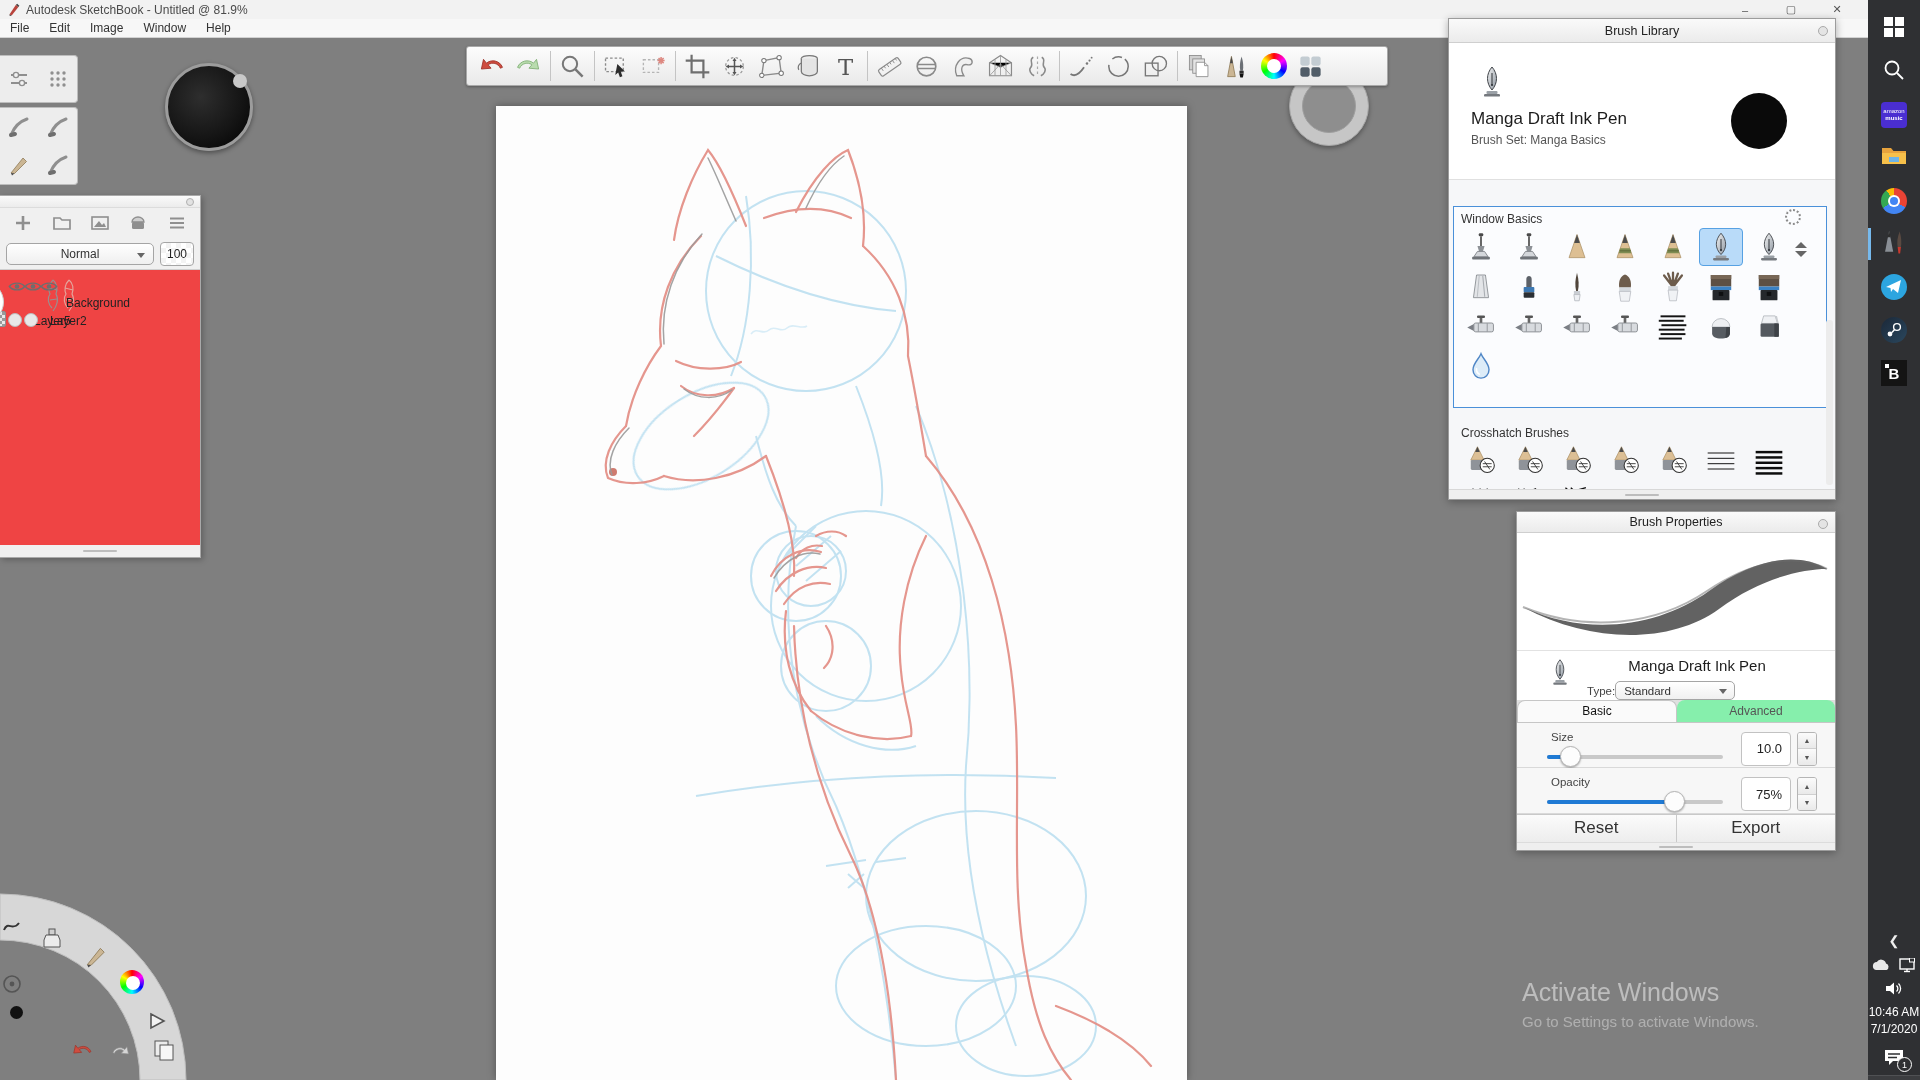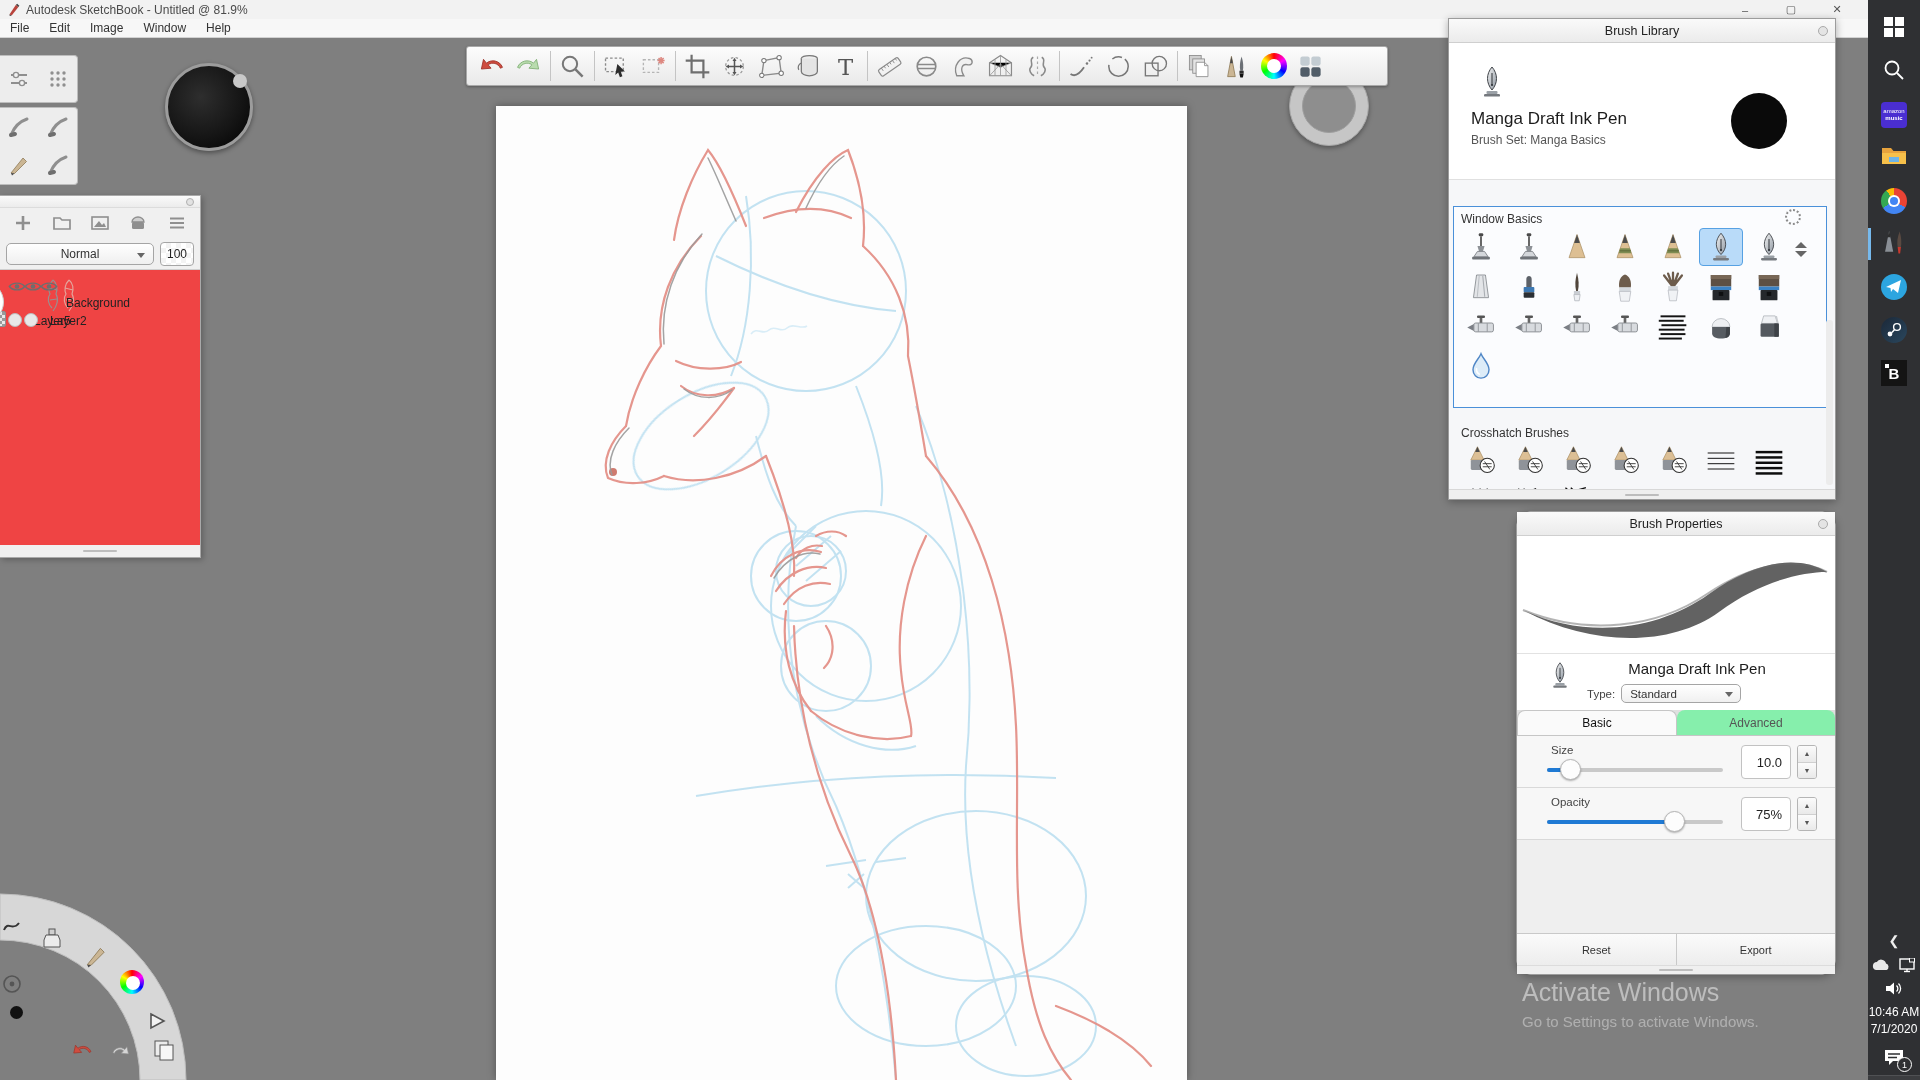--- a/index.html
+++ b/index.html
@@ -90,44 +90,44 @@
   .bl-box { position:absolute; left:4px; top:26px; width:374px; height:202px; border:1px solid #4a90d9; background:#fbfcfe;}
   .dashed-circ { width:16px; height:16px; border:2px dotted #8a8a8a; border-radius:50%;}
   .dbl-arrow { display:flex; flex-direction:column; align-items:center; gap:3px;}
   .dbl-arrow i { width:0; height:0; border-left:6px solid transparent; border-right:6px solid transparent;}
   .dbl-arrow .up { border-bottom:6px solid #666;}
   .dbl-arrow .dn { border-top:6px solid #666;}
   .bl-scroll { position:absolute; right:2px; top:140px; bottom:4px; width:7px; background:#ececec; border-radius:3px;}
   .bl-foot { height:10px; background:#efefef; border-top:1px solid #d8d8d8; display:flex; align-items:center; justify-content:center;}
 
   
-  .brush-props { left:1516px; top:511px; width:320px; height:464px; background:#f2f2f2;border-radius:16px;}
+  .brush-props { left:1516px; top:511px; width:320px; height:340px; background:#f2f2f2;}
   .bp-stroke { height:118px; background:#fff; border-bottom:1px solid #e2e2e2;}
   .bp-info { height:56px; background:#fff; position:relative;}
   .bp-nib { position:absolute; left:32px; top:6px; width:22px; height:36px;}
   .bp-name { position:absolute; left:70px; top:6px; width:220px; text-align:center; font-size:15px; color:#1c1c1c;}
-  .bp-typrow { position:absolute; left:70px; top:30px; display:flex; align-items:center; gap:6px;}
+  .bp-typrow { position:absolute; left:70px; top:30px; display:flex; align-items:center; }
   .bp-typlbl { font-size:11.5px; color:#444;}
   .bp-dd { width:120px; height:19px; background:linear-gradient(#fff,#f0f0f0); border:1px solid #a5a5a5; border-radius:5px; font-size:11.5px; color:#333; display:flex; align-items:center; padding-left:8px; position:relative;}
   .bp-dd .car { position:absolute; right:7px; top:7px; width:0; height:0; border-left:4px solid transparent; border-right:4px solid transparent; border-top:5px solid #666;}
   .bp-tabs { height:26px; display:flex; background:#e0e0e0; border-bottom:1px solid #c6c6c6;}
   .bp-tab { flex:1; display:flex; align-items:center; justify-content:center; font-size:12px; color:#555; background:#86efac; border-radius:8px 8px 0 0;}
   .bp-tab.active { background:#fafafa; color:#111; border:1px solid #c6c6c6; border-bottom:none;}
   .bp-row { height:52px; background:#f7f7f7; border-bottom:1px solid #d9d9d9; position:relative;}
   .bp-lbl { position:absolute; left:34px; top:8px; font-size:11.5px; color:#444;}
   .slider { position:absolute; left:30px; top:32px; width:176px; height:4px; background:#c9c9c9; border-radius:2px;}
   .slider .fill { position:absolute; left:0; top:0; height:4px; background:#1f7ad4; border-radius:2px;}
   .slider .knob { position:absolute; top:-9px; width:21px; height:21px; border-radius:50%; background:#fdfdfd; border:1px solid #b5b5b5; box-shadow:0 1px 2px rgba(0,0,0,.3); margin-left:-10px;}
   .bp-val { position:absolute; right:44px; top:9px; width:50px; height:34px; background:#fff; border:1px solid #c2c2c2; border-radius:4px; display:flex; align-items:center; justify-content:flex-end; padding-right:8px; font-size:13px; color:#222;}
   .spin { position:absolute; right:18px; top:9px; width:20px; height:34px; display:flex; flex-direction:column; border:1px solid #b5b5b5; border-radius:3px; overflow:hidden;}
   .spin b { flex:1; background:linear-gradient(#fbfbfb,#e9e9e9); display:flex; align-items:center; justify-content:center; border-bottom:1px solid #cfcfcf; font-size:7px; color:#555;}
   .spin b:last-child { border-bottom:none;}
   .bp-empty { flex:1; background:#efefef;}
   .bp-buttons { height:32px; display:flex; border-top:1px solid #c9c9c9;}
-  .bp-btn { flex:1; background:linear-gradient(#fbfbfb,#ededed); display:flex; align-items:center; justify-content:center; font-size:11px; color:#333; border-right:1px solid #c9c9c9;}
+  .bp-btn { flex:1; background:linear-gradient(#fbfbfb,#ededed); display:flex; align-items:center; justify-content:center; font-size:17px; color:#333; border-right:1px solid #c9c9c9;}
   .bp-btn:last-child { border-right:none;}
   .bp-foot { height:9px; background:#efefef; border-top:1px solid #dcdcdc; display:flex; align-items:center; justify-content:center;}
 
   
   .watermark { position:absolute; left:1522px; top:978px; z-index:2;}
   .wm1 { font-size:25px; color:rgba(240,240,240,.55); }
   .wm2 { font-size:15px; color:rgba(235,235,235,.45); margin-top:6px;}
 
   
   .taskbar { position:absolute; right:0; top:0; width:52px; height:1080px; background:#2f3033; z-index:20;}

